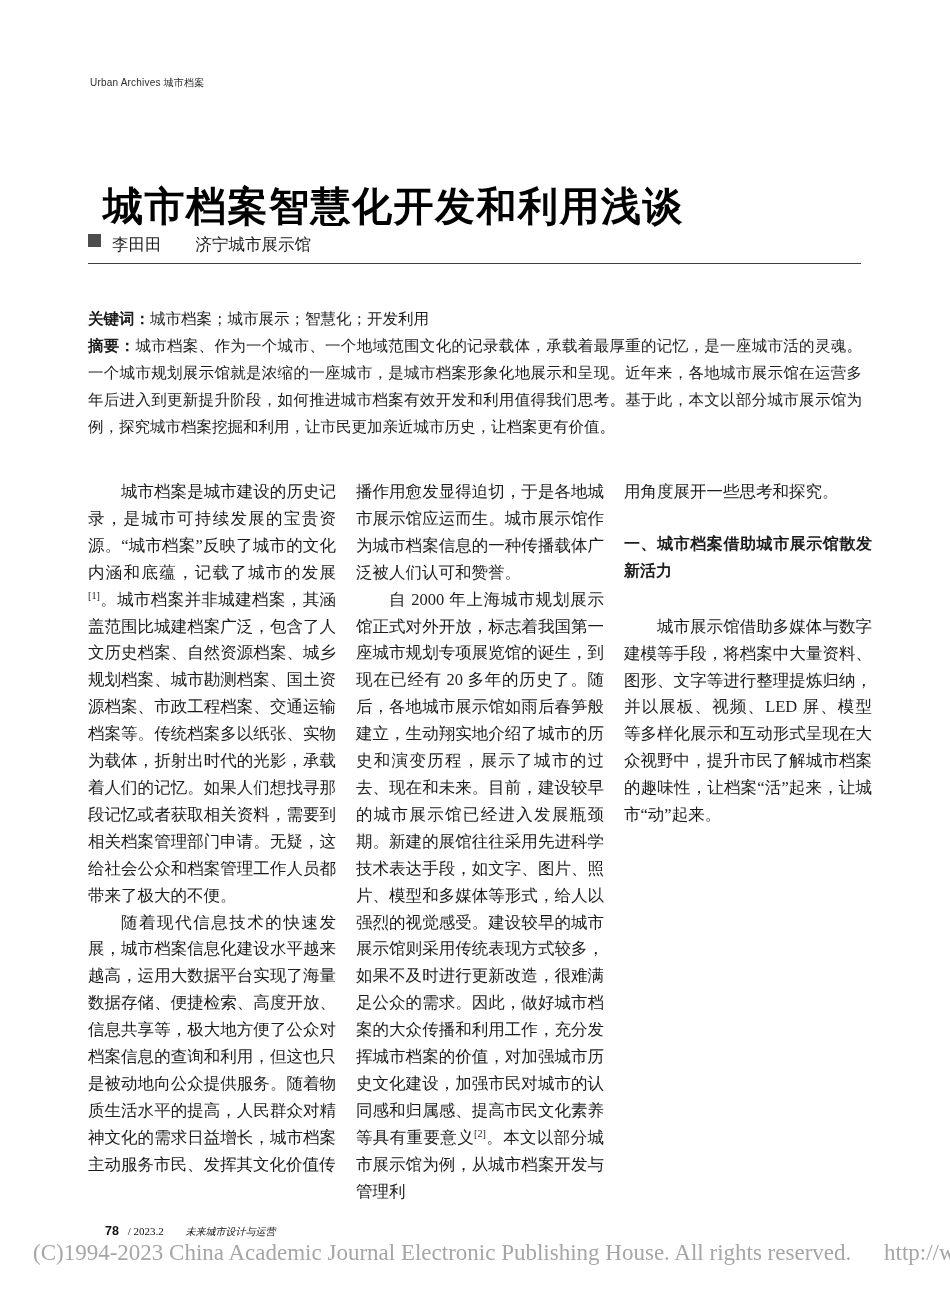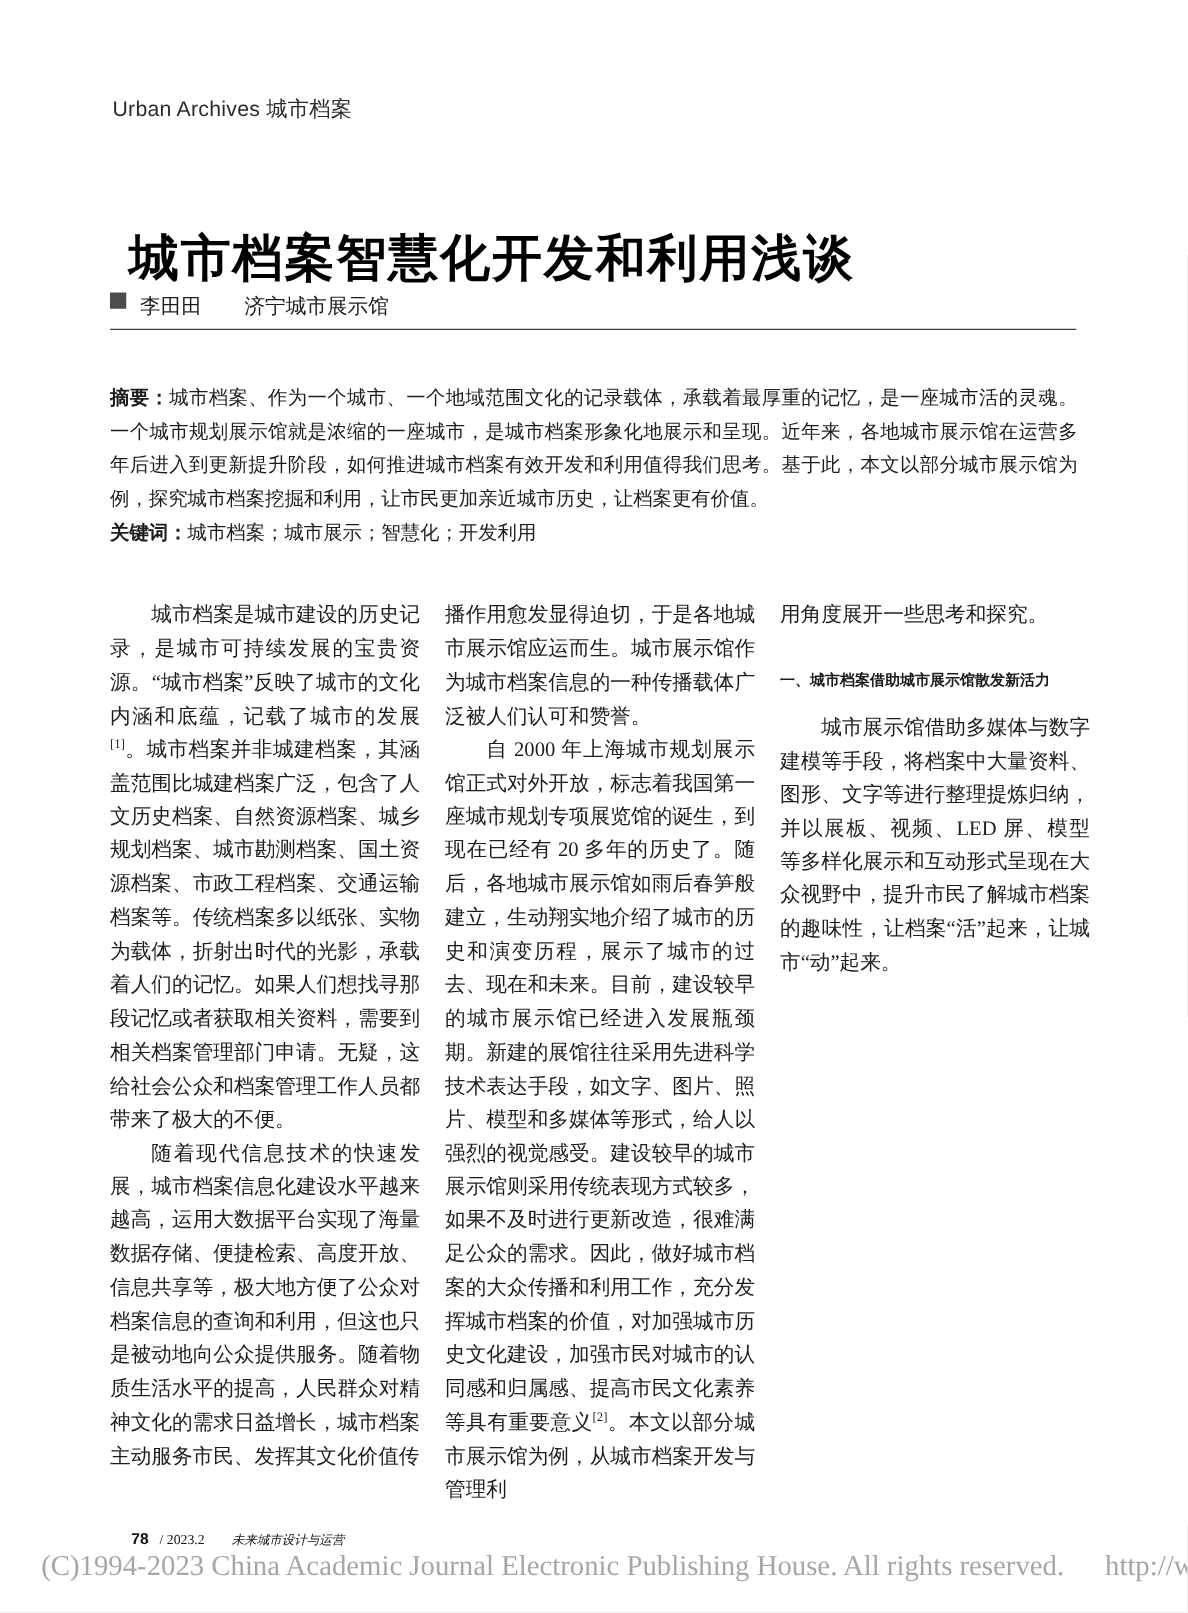--- a/index.html
+++ b/index.html
@@ -4,21 +4,21 @@
 <style>
   html,body { margin:0; padding:0; background:#e8e8e8; }
   .page {
     position:relative; width:950px; height:1290px; background:#ffffff;
     font-family:"Liberation Serif","DejaVu Serif",serif; color:#1c1c1c;
     margin:0 auto; overflow:hidden;
   }
   .header-label {
     position:absolute; left:90px; top:76px;
     font-family:"Liberation Sans","DejaVu Sans",sans-serif;
-    font-size:17px; color:#2b2b2b; letter-spacing:0.2px;
+    font-size:10px; color:#2b2b2b; letter-spacing:0.2px;
   }
   .title {
     position:absolute; left:87px; top:163px; margin:16px;
     font-family:"Liberation Sans","DejaVu Sans",sans-serif;
     font-weight:bold; font-size:40px; letter-spacing:1.5px; color:#000;
   }
   .author-line {
     position:absolute; left:88px; top:234px; font-size:16.5px;
     display:flex; align-items:flex-start;
   }
@@ -35,22 +35,22 @@
     position:absolute; left:88px; top:479px; width:787px;
     display:flex; gap:20px;
     font-size:16.5px; line-height:26.9px; text-align:justify;
   }
   .col { width:248px; }
   .col p { margin:0; }
   .indent { text-indent:2em; }
   sup { font-size:0.62em; vertical-align:super; line-height:0; }
   .sec-heading {
     font-family:Liberation Mono, monospace;
-    font-weight:bold; font-size:12px; line-height:26.9px;
-    margin:26px 0 10px 0; text-align:justify;
+    font-weight:bold; font-size:16px; line-height:26.9px;
+    margin:26px 0 28px 0; text-align:justify;
   }
   .footer-pageline { position:absolute; left:105px; top:1224px; font-size:11px; color:#111; white-space:nowrap; }
   .pg-num { font-family:"Liberation Sans","DejaVu Sans",sans-serif; font-weight:bold; font-size:12.5px; }
   .pg-issue { margin-left:6px; }
   .pg-journal { font-style:italic; font-size:10px; margin-left:19px;text-align:center; }
   .footer-copyright {
     position:absolute; left:33px; top:1240px; width:900px;
     font-family:"Liberation Serif","DejaVu Serif",serif;
     font-size:23px; color:#a6a6a6; white-space:nowrap;
   }
@@ -67,22 +67,22 @@
 
   <div class="author-line">
     <span class="author-marker"></span>
     <span>李田田</span>
     <span class="author-affil">济宁城市展示馆</span>
   </div>
 
   <div class="rule"></div>
 
   <div class="abstract-block">
+    <p><span class="b-label">关键词：</span><span>城市档案；城市展示；智慧化；开发利用</span></p>
     <p><span class="b-label">摘要：</span><span>城市档案、作为一个城市、一个地域范围文化的记录载体，承载着最厚重的记忆，是一座城市活的灵魂。一个城市规划展示馆就是浓缩的一座城市，是城市档案形象化地展示和呈现。近年来，各地城市展示馆在运营多年后进入到更新提升阶段，如何推进城市档案有效开发和利用值得我们思考。基于此，本文以部分城市展示馆为例，探究城市档案挖掘和利用，让市民更加亲近城市历史，让档案更有价值。</span></p>
-    <p><span class="b-label">关键词：</span><span>城市档案；城市展示；智慧化；开发利用</span></p>
   </div>
 
   <div class="columns">
 
     <div class="col">
       <p class="indent"><span>城市档案是城市建设的历史记录，是城市可持续发展的宝贵资源。“城市档案”反映了城市的文化内涵和底蕴，记载了城市的发展</span><sup>[1]</sup><span>。城市档案并非城建档案，其涵盖范围比城建档案广泛，包含了人文历史档案、自然资源档案、城乡规划档案、城市勘测档案、国土资源档案、市政工程档案、交通运输档案等。传统档案多以纸张、实物为载体，折射出时代的光影，承载着人们的记忆。如果人们想找寻那段记忆或者获取相关资料，需要到相关档案管理部门申请。无疑，这给社会公众和档案管理工作人员都带来了极大的不便。</span></p>
       <p class="indent">随着现代信息技术的快速发展，城市档案信息化建设水平越来越高，运用大数据平台实现了海量数据存储、便捷检索、高度开放、信息共享等，极大地方便了公众对档案信息的查询和利用，但这也只是被动地向公众提供服务。随着物质生活水平的提高，人民群众对精神文化的需求日益增长，城市档案主动服务市民、发挥其文化价值传</p>
     </div>
 
     <div class="col">

